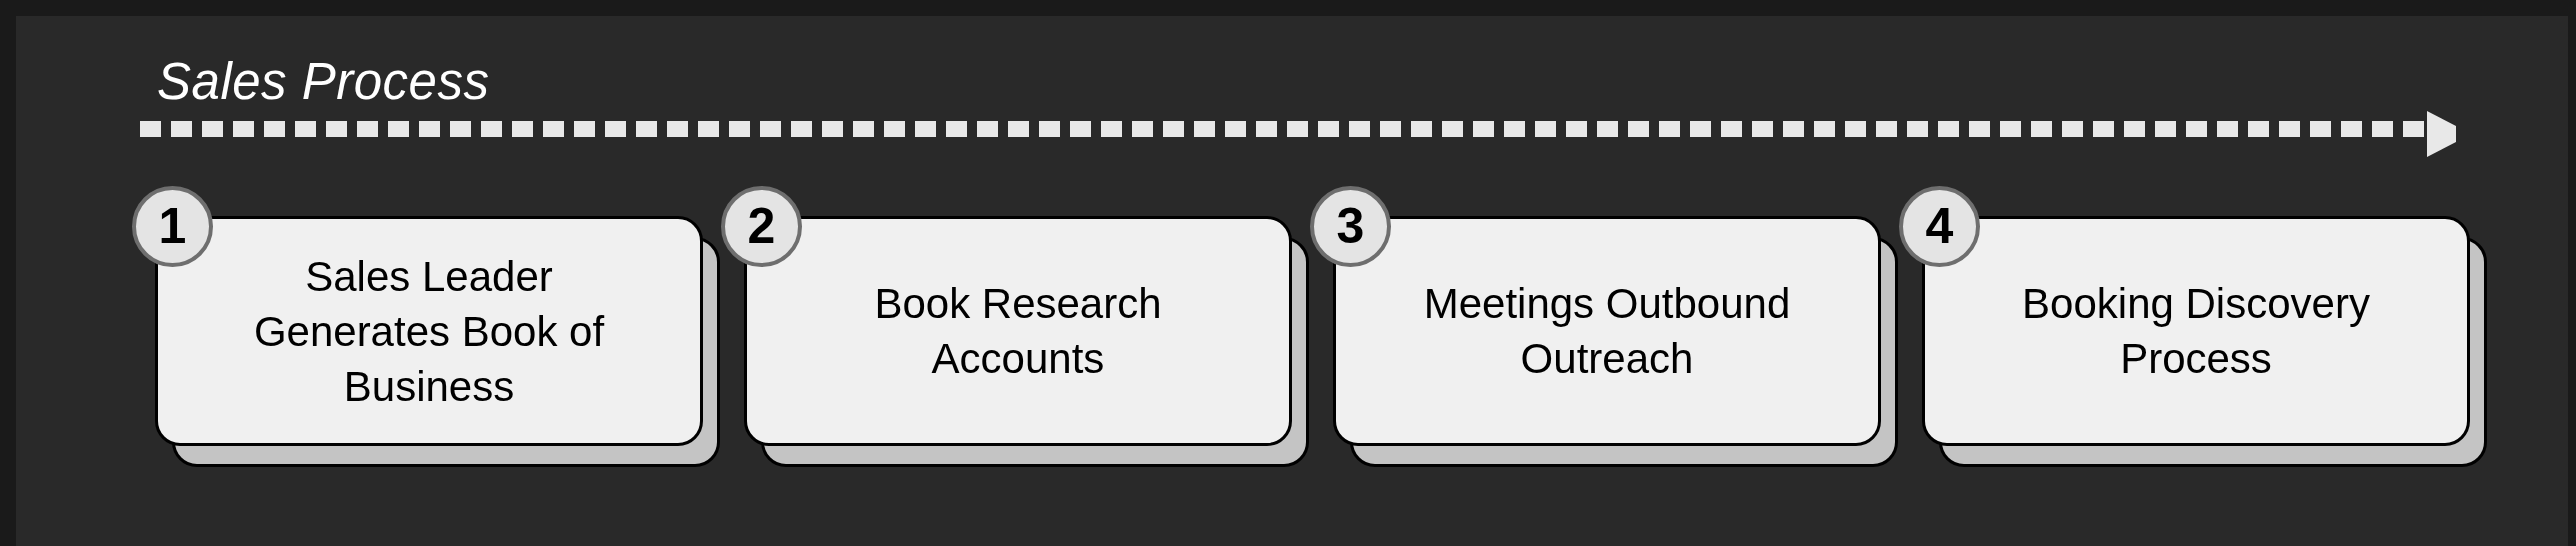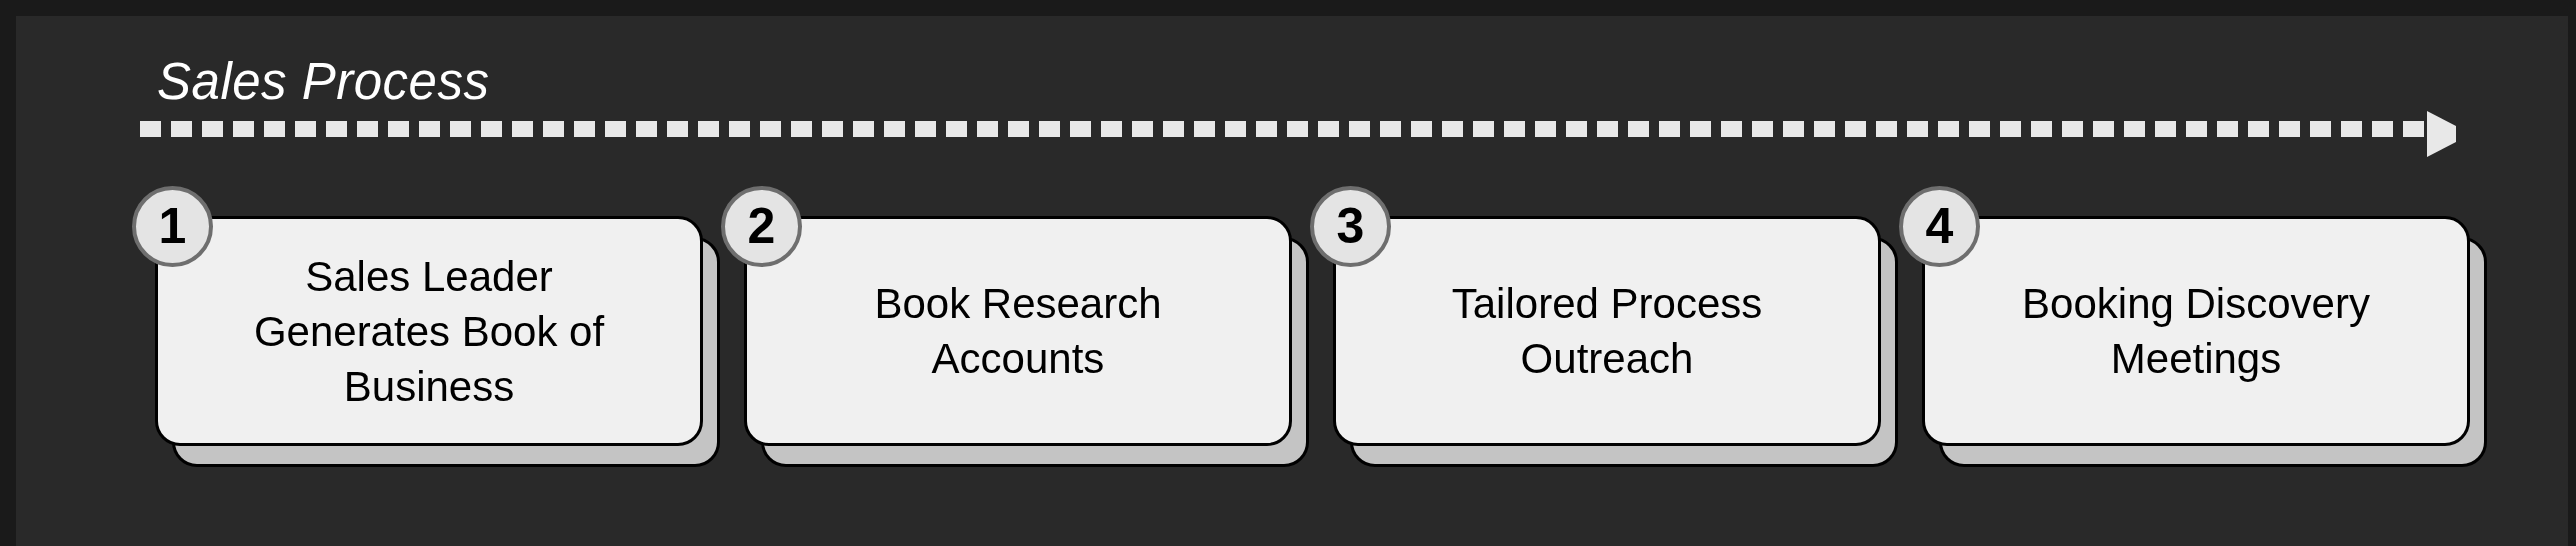--- a/index.html
+++ b/index.html
@@ -157,29 +157,29 @@
       <div class="card-face">
         <div class="step-label">Book Research
 Accounts</div>
       </div>
     </div>
 
     <div class="step-card">
       <div class="card-shadow"></div>
       <div class="step-number-badge">3</div>
       <div class="card-face">
-        <div class="step-label">Tailored Process
+        <div class="step-label">Meetings Outbound
 Outreach</div>
       </div>
     </div>
 
     <div class="step-card">
       <div class="card-shadow"></div>
       <div class="step-number-badge">4</div>
       <div class="card-face">
         <div class="step-label">Booking Discovery
-Meetings</div>
+Process</div>
       </div>
     </div>
   </div>
 
 </div>
 
 
 </body></html>

